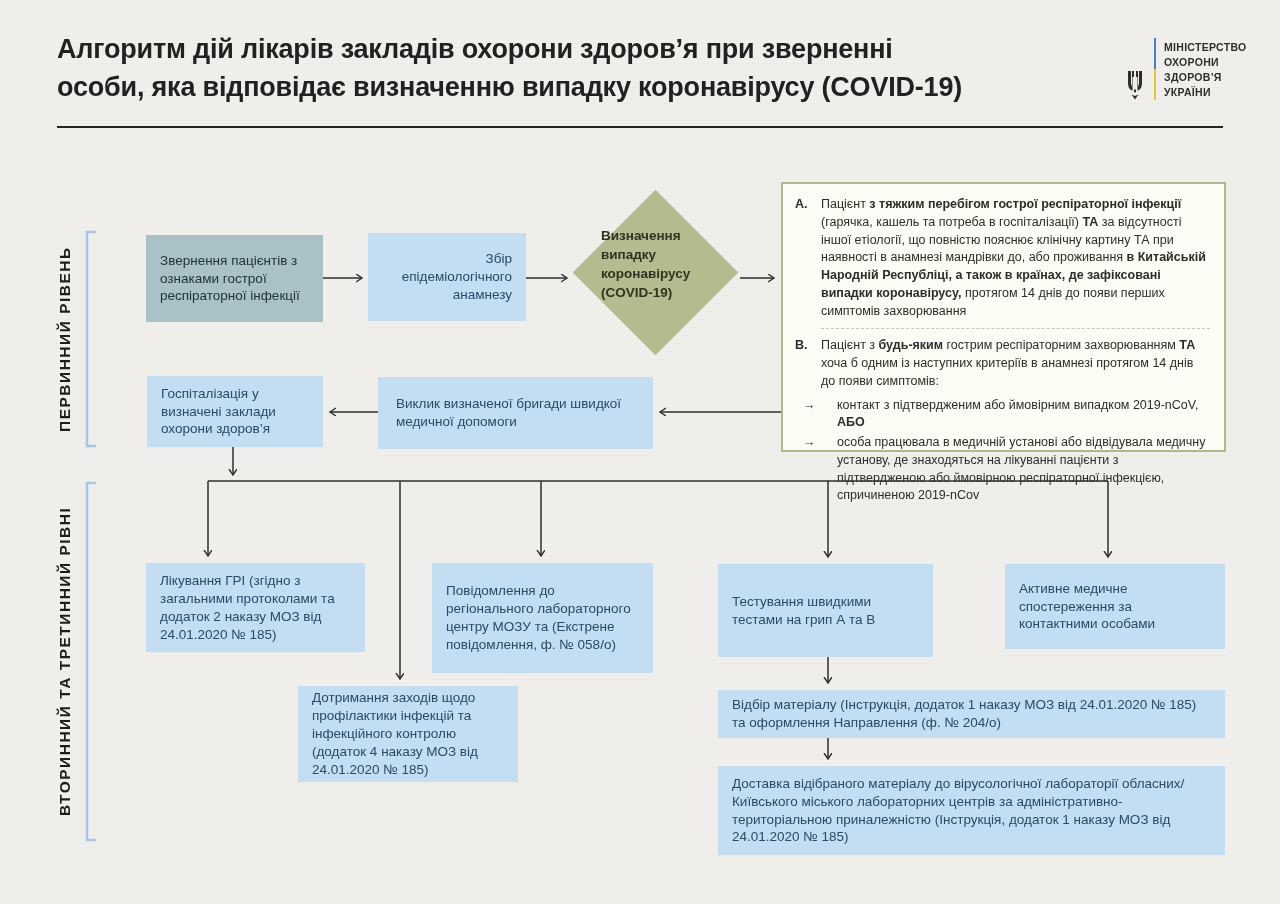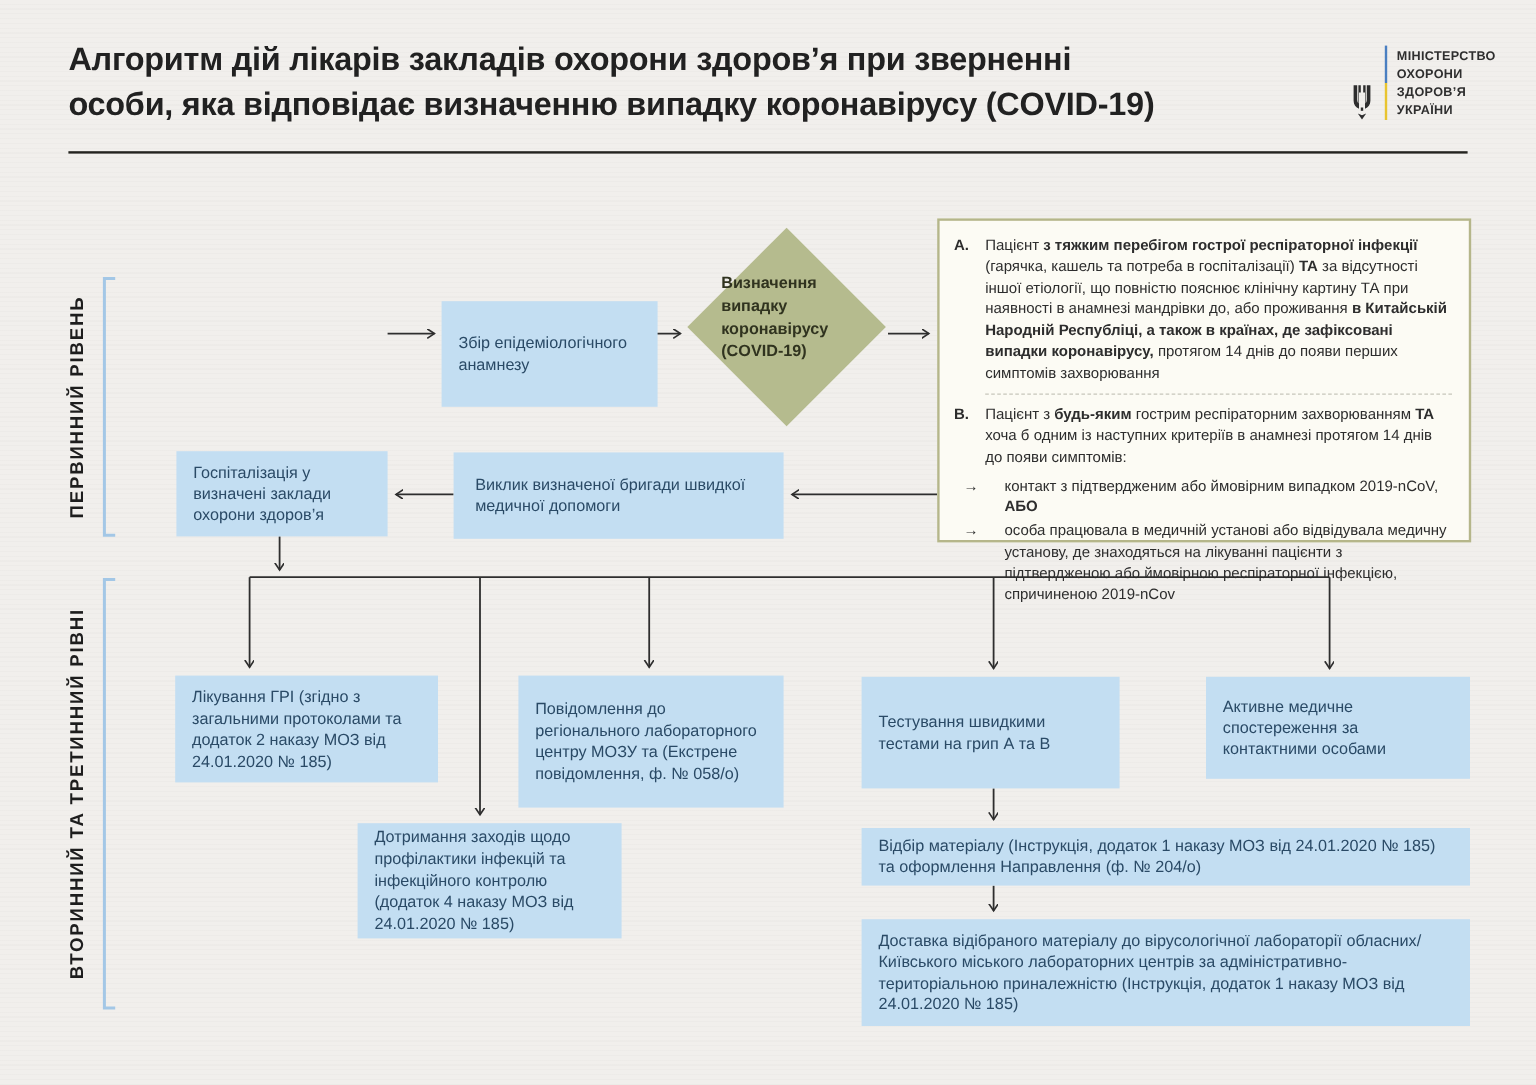--- a/index.html
+++ b/index.html
@@ -21,21 +21,21 @@
   .vlabel{position:absolute;width:30px;display:flex;align-items:center;justify-content:center;
     font-weight:bold;font-size:15.5px;letter-spacing:1.5px;color:#1d1d1d;
     writing-mode:vertical-rl;transform:rotate(180deg);white-space:nowrap;}
   .vlabel-1{left:50px;top:232px;height:214px;}
   .vlabel-2{left:50px;top:483px;height:357px;}
   
   .node{position:absolute;box-sizing:border-box;background:#c3def2;color:#2a4a66;
     font-size:13.5px;line-height:1.33;padding:8px 14px;display:flex;align-items:center;}
   .node-muted{background:#a9c1c7;color:#21343c;}
   .n-zvernennia{left:146px;top:235px;width:177px;height:87px;}
-  .n-zbir{left:368px;top:251px;width:180px;height:88px;}
+  .n-zbir{left:368px;top:233px;width:158px;height:88px;text-align:right;}
   .n-hospital{left:147px;top:376px;width:176px;height:71px;}
   .n-vyklyk{left:378px;top:377px;width:275px;height:72px;padding-left:18px;}
   .n-likuvannia{left:146px;top:563px;width:219px;height:89px;align-items:flex-end;}
   .n-povidomlennia{left:432px;top:563px;width:221px;height:110px;}
   .n-testuvannia{left:718px;top:564px;width:215px;height:93px;}
   .n-aktyvne{left:1005px;top:564px;width:220px;height:85px;}
   .n-dotrymannia{left:298px;top:686px;width:220px;height:96px;}
   .n-vidbir{left:718px;top:690px;width:507px;height:48px;}
   .n-dostavka{left:718px;top:766px;width:507px;height:89px;}
   
@@ -112,20 +112,23 @@
       <line x1="400" y1="481" x2="400" y2="679" marker-end="url(#ah)"></line>
       <line x1="541" y1="481" x2="541" y2="556" marker-end="url(#ah)"></line>
       <line x1="828" y1="481" x2="828" y2="557" marker-end="url(#ah)"></line>
       <line x1="1108" y1="481" x2="1108" y2="557" marker-end="url(#ah)"></line>
 
       <line x1="828" y1="657" x2="828" y2="683" marker-end="url(#ah)"></line>
       <line x1="828" y1="738" x2="828" y2="759" marker-end="url(#ah)"></line>
     </g>
   </svg>
 
+  <div class="node node-muted n-zvernennia">
+    <span>Звернення пацієнтів з ознаками гострої респіраторної інфекції</span>
+  </div>
   <div class="node n-zbir">
     <span>Збір епідеміологічного анамнезу</span>
   </div>
   <div class="node n-hospital">
     <span>Госпіталізація у визначені заклади охорони здоров’я</span>
   </div>
   <div class="node n-vyklyk">
     <span>Виклик визначеної бригади швидкої медичної допомоги</span>
   </div>
   <div class="node n-likuvannia">

